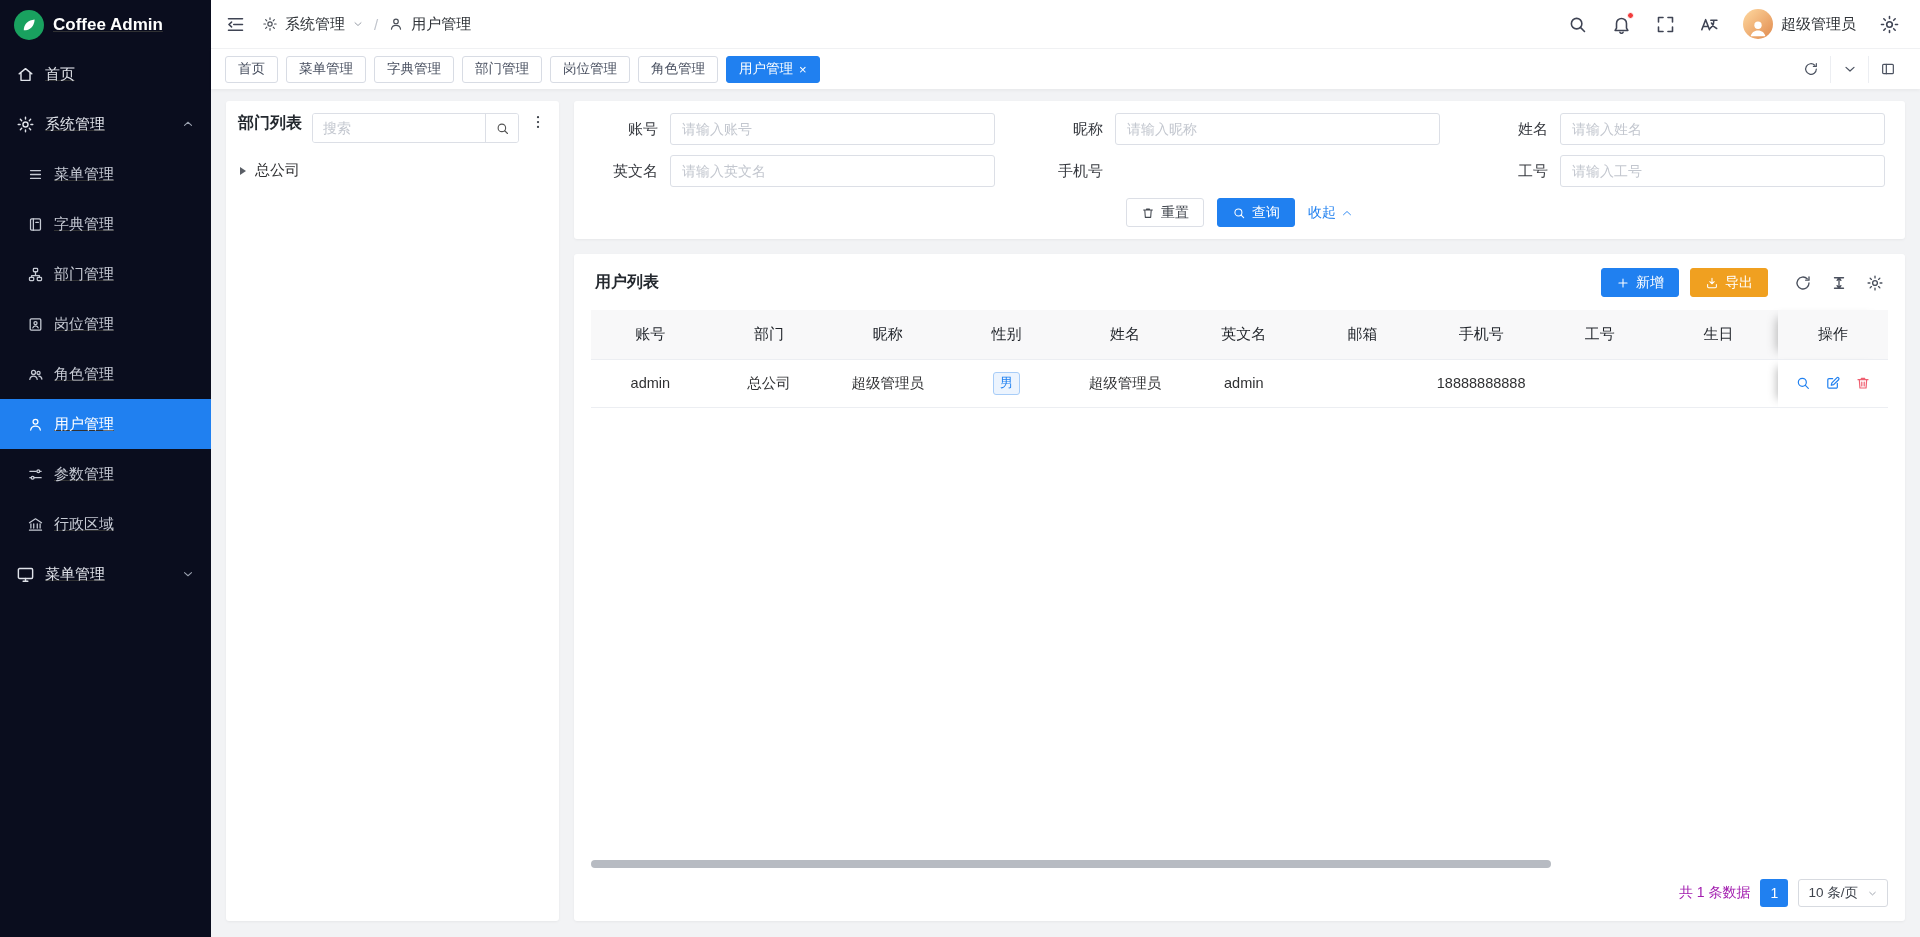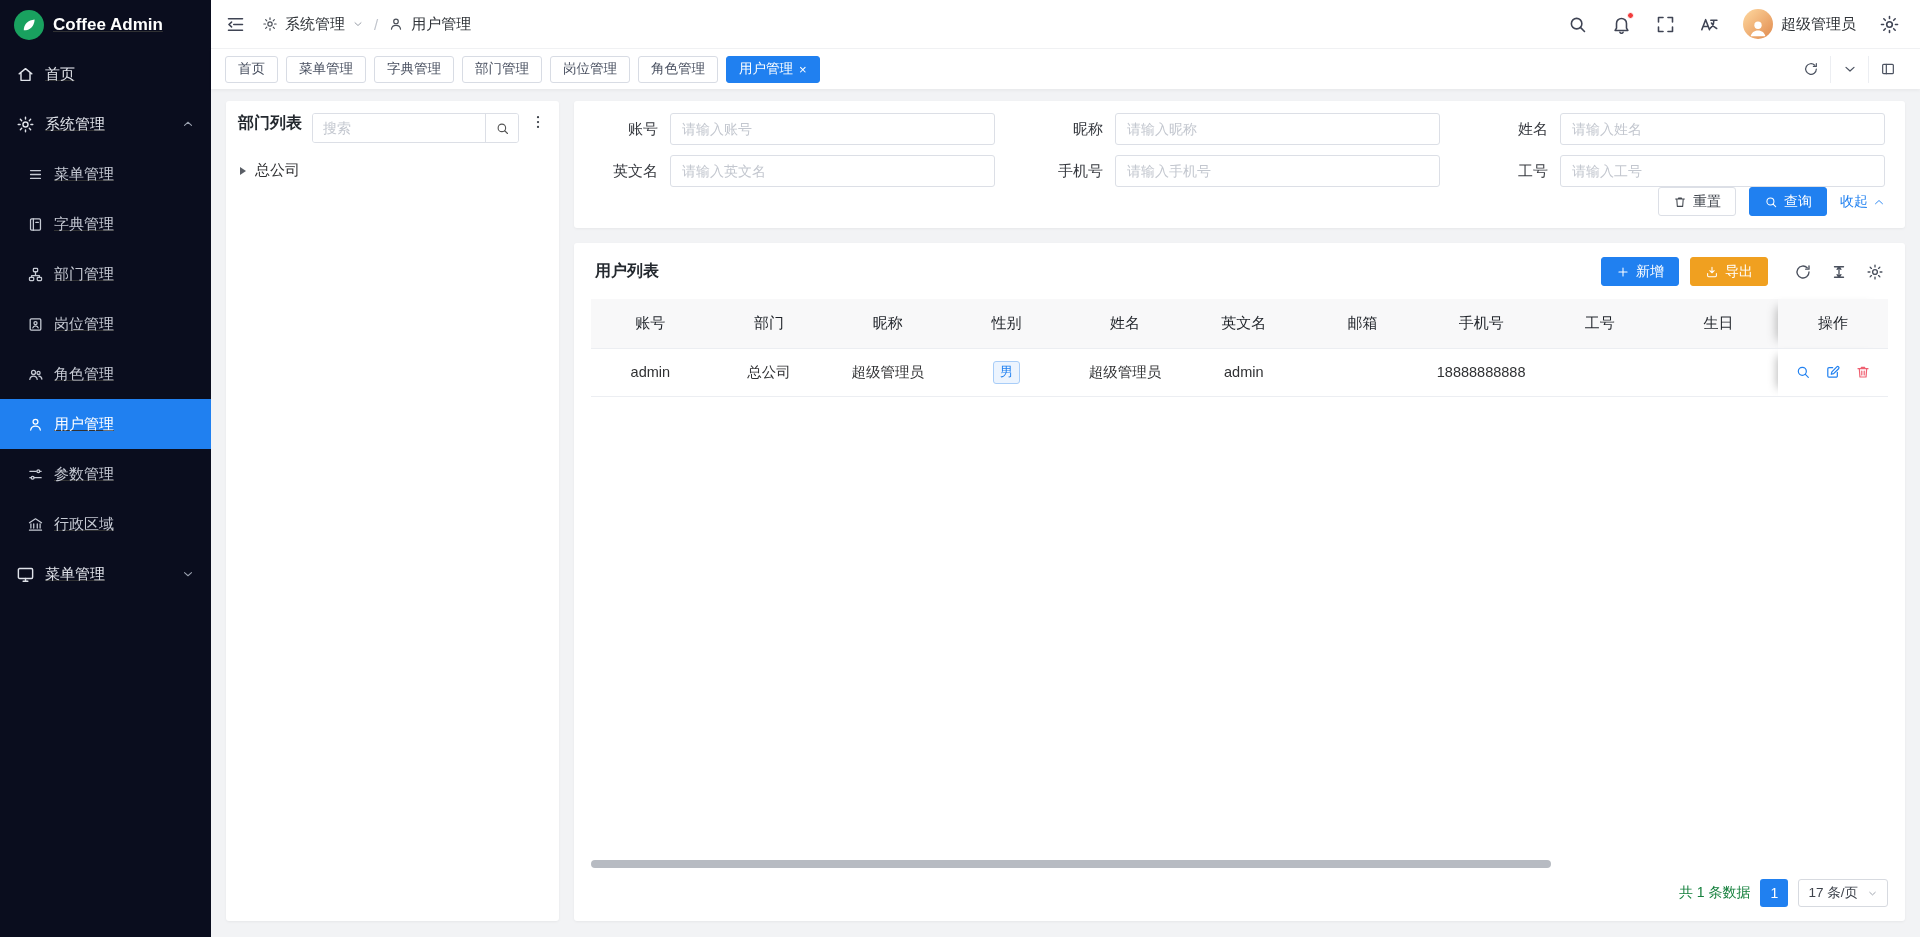--- a/index.html
+++ b/index.html
@@ -71,21 +71,21 @@
   .caret { width: 0; height: 0; border-left: 6px solid #5a5e66; border-top: 4.5px solid transparent; border-bottom: 4.5px solid transparent; }
 
   .right-col { flex: 1; display: flex; flex-direction: column; gap: 15px; min-width: 0; }
 
   .filter-card { padding: 12px 20px 12px; }
   .filter-grid { display: grid; grid-template-columns: 1fr 1fr 1fr; gap: 10px 44px; }
   .field { display: flex; align-items: center; min-width: 0; }
   .field label { flex: 0 0 64px; width: 64px; text-align: right; margin-right: 12px; font-size: 15px; color: #36393f; white-space: nowrap; }
   .field input { flex: 1; height: 32px; border: 1px solid #dcdfe6; border-radius: 3px; padding: 0 11px; font-size: 14px; color: #333; outline: 0; min-width: 0; }
   .field input::placeholder { color: #c3c7cf; }
-  .filter-actions { display: flex; align-items: center; justify-content: flex-end; gap: 13px; }
+  .filter-actions { display: flex; align-items: center; justify-content: center; gap: 13px; margin-top: 11px; }
   .btn { height: 29px; display: inline-flex; align-items: center; gap: 6px; padding: 0 14px; border-radius: 3px; font-size: 14px; border: 1px solid #dcdfe6; background: #fff; color: #42474f; cursor: pointer; white-space: nowrap; }
   .btn svg { width: 14px; height: 14px; }
   .btn.primary { background: #2080f0; border-color: #2080f0; color: #fff; }
   .btn.warning { background: #f0a020; border-color: #f0a020; color: #fff; }
   .link-btn { display: inline-flex; align-items: center; gap: 5px; color: #2080f0; font-size: 14px; cursor: pointer; white-space: nowrap; }
   .link-btn svg { width: 12px; height: 12px; }
 
   .list-card { flex: 1; padding: 12px 17px 14px; display: flex; flex-direction: column; min-height: 0; }
   .list-head { display: flex; align-items: center; margin: 2px 4px 13px; }
   .list-title { font-size: 16px; font-weight: bold; color: #24292f; }
@@ -102,21 +102,21 @@
   .row-actions { display: flex; align-items: center; justify-content: center; gap: 14px; }
   .act { width: 16px; height: 16px; cursor: pointer; }
   .act svg { width: 100%; height: 100%; }
   .act.view, .act.edit { color: #2080f0; }
   .act.del { color: #ef6071; }
 
   .spacer { flex: 1; }
   .hscroll { height: 8px; margin-bottom: 11px; position: relative; border-radius: 4px; }
   .hscroll .thumb { position: absolute; left: 0; top: 0; height: 8px; width: 74%; border-radius: 4px; background: #b7bbc2; cursor: pointer; }
   .pager { display: flex; align-items: center; justify-content: flex-end; gap: 10px; }
-  .pager-total { font-size: 14px; color: #15803d; white-space: nowrap; }
+  .pager-total { font-size: 14px; color: #a21caf; white-space: nowrap; }
   .page-num { width: 28px; height: 28px; background: #2080f0; color: #fff; display: flex; align-items: center; justify-content: center; border-radius: 3px; font-size: 14px; cursor: pointer; }
   .page-size { height: 28px; border: 1px solid #d7dae0; border-radius: 3px; display: inline-flex; align-items: center; gap: 9px; padding: 0 9px; font-size: 13.5px; color: #3e434c; cursor: pointer; white-space: nowrap; }
   .page-size svg { width: 11px; height: 11px; color: #8d939e; }
 </style>
 </head>
 <body>
 
 <div class="app">
 
   <aside class="sidebar">
@@ -406,21 +406,20 @@
             <div class="field">
               <label>姓名</label>
               <input type="text" placeholder="请输入姓名" style="">
             </div>
             <div class="field">
               <label>英文名</label>
               <input type="text" placeholder="请输入英文名" style="">
             </div>
             <div class="field">
               <label>手机号</label>
-              <input type="text" placeholder="请输入手机号" style="">
             </div>
             <div class="field">
               <label>工号</label>
               <input type="text" placeholder="请输入工号" style="">
             </div>
           </div>
           <div class="filter-actions">
             <button class="btn">
               <svg class="s" viewBox="0 0 24 24">
                   <path d="M4.5 7h15M9.5 7V5h5v2M6.5 7l.9 12.5h9.2L17.5 7"></path>
@@ -552,21 +551,21 @@
           <div class="spacer"></div>
 
           <div class="hscroll">
             <div class="thumb"></div>
           </div>
 
           <div class="pager">
             <span class="pager-total">共 1 条数据</span>
             <span class="page-num">1</span>
             <span class="page-size">
-              <span>17 条/页</span>
+              <span>10 条/页</span>
               <svg class="s" viewBox="0 0 24 24">
                   <path d="M6 9.5 12 15l6-5.5"></path>
                 </svg>
             </span>
           </div>
         </section>
 
       </div>
     </div>
   </div>

